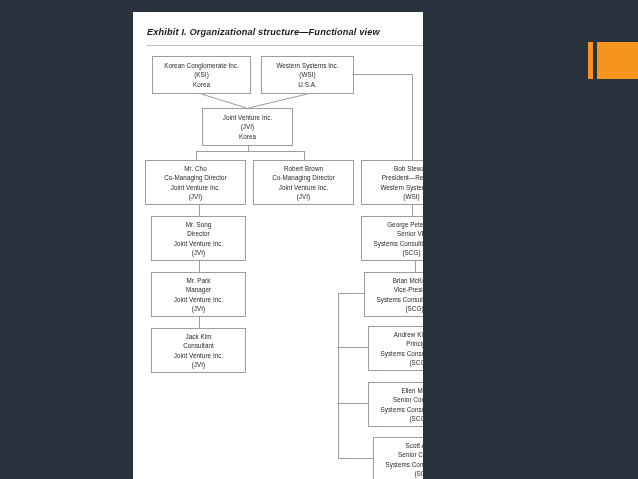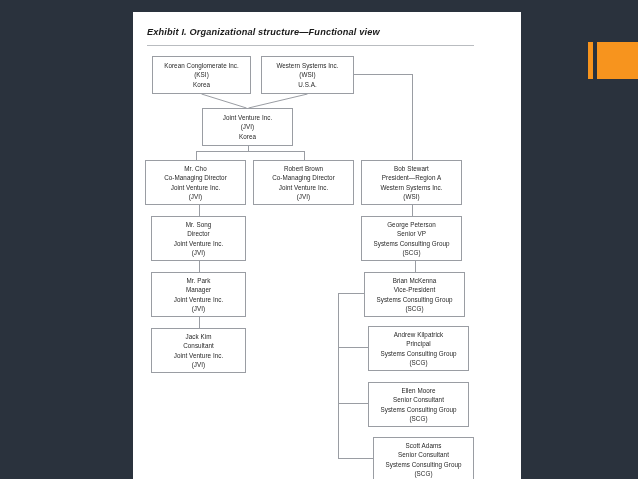--- a/index.html
+++ b/index.html
@@ -38,21 +38,21 @@
     width: 41px;
     height: 37px;
     background: #f7941e;
   }
 
   
   #exhibit-card {
     position: absolute;
     left: 133px;
     top: 12px;
-    width: 388px;
+    width: 290px;
     height: 467px;
     background: #ffffff;
     overflow: hidden;
   }
 
   #exhibit-title {
     position: absolute;
     left: 14px;
     top: 15px;
     font-size: 9.2px;

